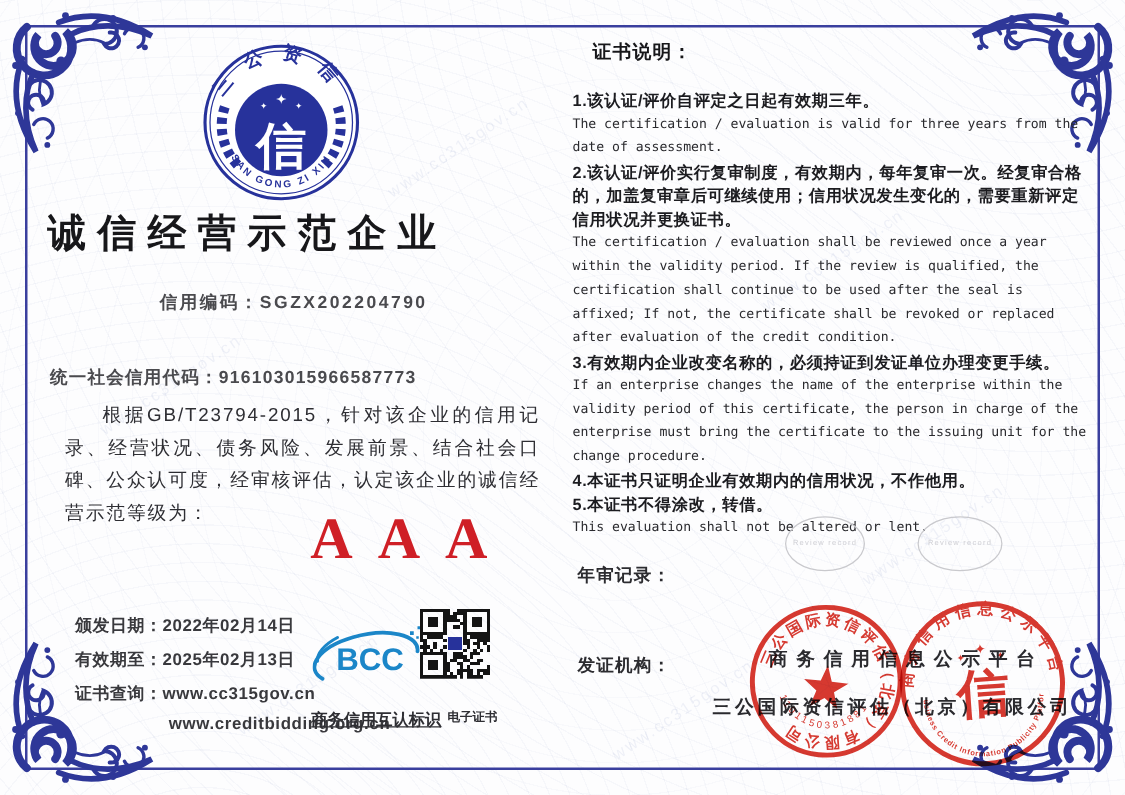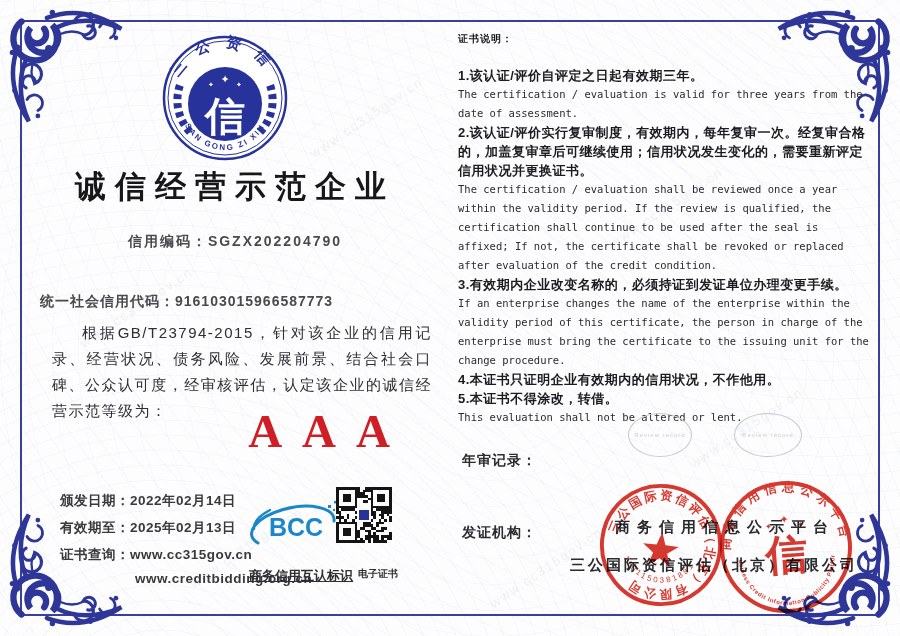--- a/index.html
+++ b/index.html
@@ -12,41 +12,41 @@
   .border-line{position:absolute;inset:20px;border:2px solid #3a3f9e;pointer-events:none;}
   .corner{position:absolute;width:118px;height:118px;}
   .corner.tl{left:7px;top:7px;}
   .corner.tr{right:7px;top:7px;transform:scaleX(-1);}
   .corner.bl{left:7px;bottom:7px;transform:scaleY(-1);}
   .corner.br{right:7px;bottom:7px;transform:scale(-1,-1);}
   .wm{position:absolute;color:rgba(110,130,185,0.10);font-size:13px;letter-spacing:2px;transform:rotate(-34deg);white-space:nowrap;}
 
   
   .logo{position:absolute;left:160px;top:33px;width:130px;height:130px;}
-  .title{position:absolute;left:38px;top:166px;width:394px;text-align:center;font-size:31px;font-weight:bold;
+  .title{position:absolute;left:38px;top:166px;width:394px;text-align:left;font-size:31px;font-weight:bold;
     color:#17171a;letter-spacing:9px;white-space:nowrap;}
   .credit-code{position:absolute;left:40px;top:233px;width:390px;text-align:center;font-size:14px;font-weight:bold;
     color:#4a4a4e;letter-spacing:2px;}
   .social-code{position:absolute;left:40px;top:293px;width:390px;text-align:left;font-size:14px;font-weight:bold;
     color:#4a4a4e;letter-spacing:1px;}
   .assess{position:absolute;left:52px;top:320px;width:380px;font-size:15px;line-height:26px;color:#2e2e33;
     text-align:justify;text-indent:2em;letter-spacing:1.5px;}
   .rating{position:absolute;left:40px;top:404px;width:370px;text-align:right;font-family:"Liberation Serif",serif;
     font-weight:bold;font-size:47px;color:#cf1f26;letter-spacing:20px;text-indent:20px;}
   .info{position:absolute;left:60px;top:492px;font-size:13.5px;font-weight:bold;color:#39393d;}
   .info .row{margin-bottom:9px;letter-spacing:0.5px;}
   .info .row.u2{margin-left:75px;margin-top:-2px;}
   .bcc{position:absolute;left:250px;top:497px;width:92px;height:58px;}
   .qr{position:absolute;left:336px;top:487px;width:56px;height:56px;}
   .caption-bcc{position:absolute;left:238px;top:567px;width:126px;text-align:center;font-size:13px;font-weight:bold;color:#2e2e33;text-decoration:underline;}
   .caption-qr{position:absolute;left:338px;top:567px;width:80px;text-align:center;font-size:10px;font-weight:bold;color:#2e2e33;}
 
   
   .desc{position:absolute;left:458px;top:32px;width:414px;color:#222;}
-  .desc h3{margin:0 0 20px 0;font-size:10px;font-weight:bold;color:#17171a;letter-spacing:1px;}
+  .desc h3{margin:0 0 20px 16px;font-size:15px;font-weight:bold;color:#17171a;letter-spacing:1px;}
   .desc .zh{font-size:13px;font-weight:bold;line-height:19px;letter-spacing:0.5px;color:#1c1c20;}
   .desc .en{font-family:"DejaVu Sans Mono",monospace;font-size:10.5px;line-height:19px;color:#2a2a2e;}
   .review-label{position:absolute;left:462px;top:428px;font-size:14px;font-weight:bold;color:#2c2c30;letter-spacing:1px;margin-top:24px;}
   .oval{position:absolute;border:1px solid #c9c9cd;border-radius:50%;display:flex;align-items:center;justify-content:center;}
   .oval span{font-size:6px;color:#cfcfd4;letter-spacing:1px;}
   .ov1{left:628px;top:413px;width:62px;height:42px;}
   .ov2{left:734px;top:413px;width:66px;height:42px;}
   .issuer-label{position:absolute;left:462px;top:524px;font-size:14px;font-weight:bold;color:#2c2c30;letter-spacing:1px;}
   .issuer-l1{position:absolute;left:558px;top:518px;width:334px;text-align:center;font-size:15px;font-weight:bold;
     color:#2a2a2e;letter-spacing:7px;white-space:nowrap;}

